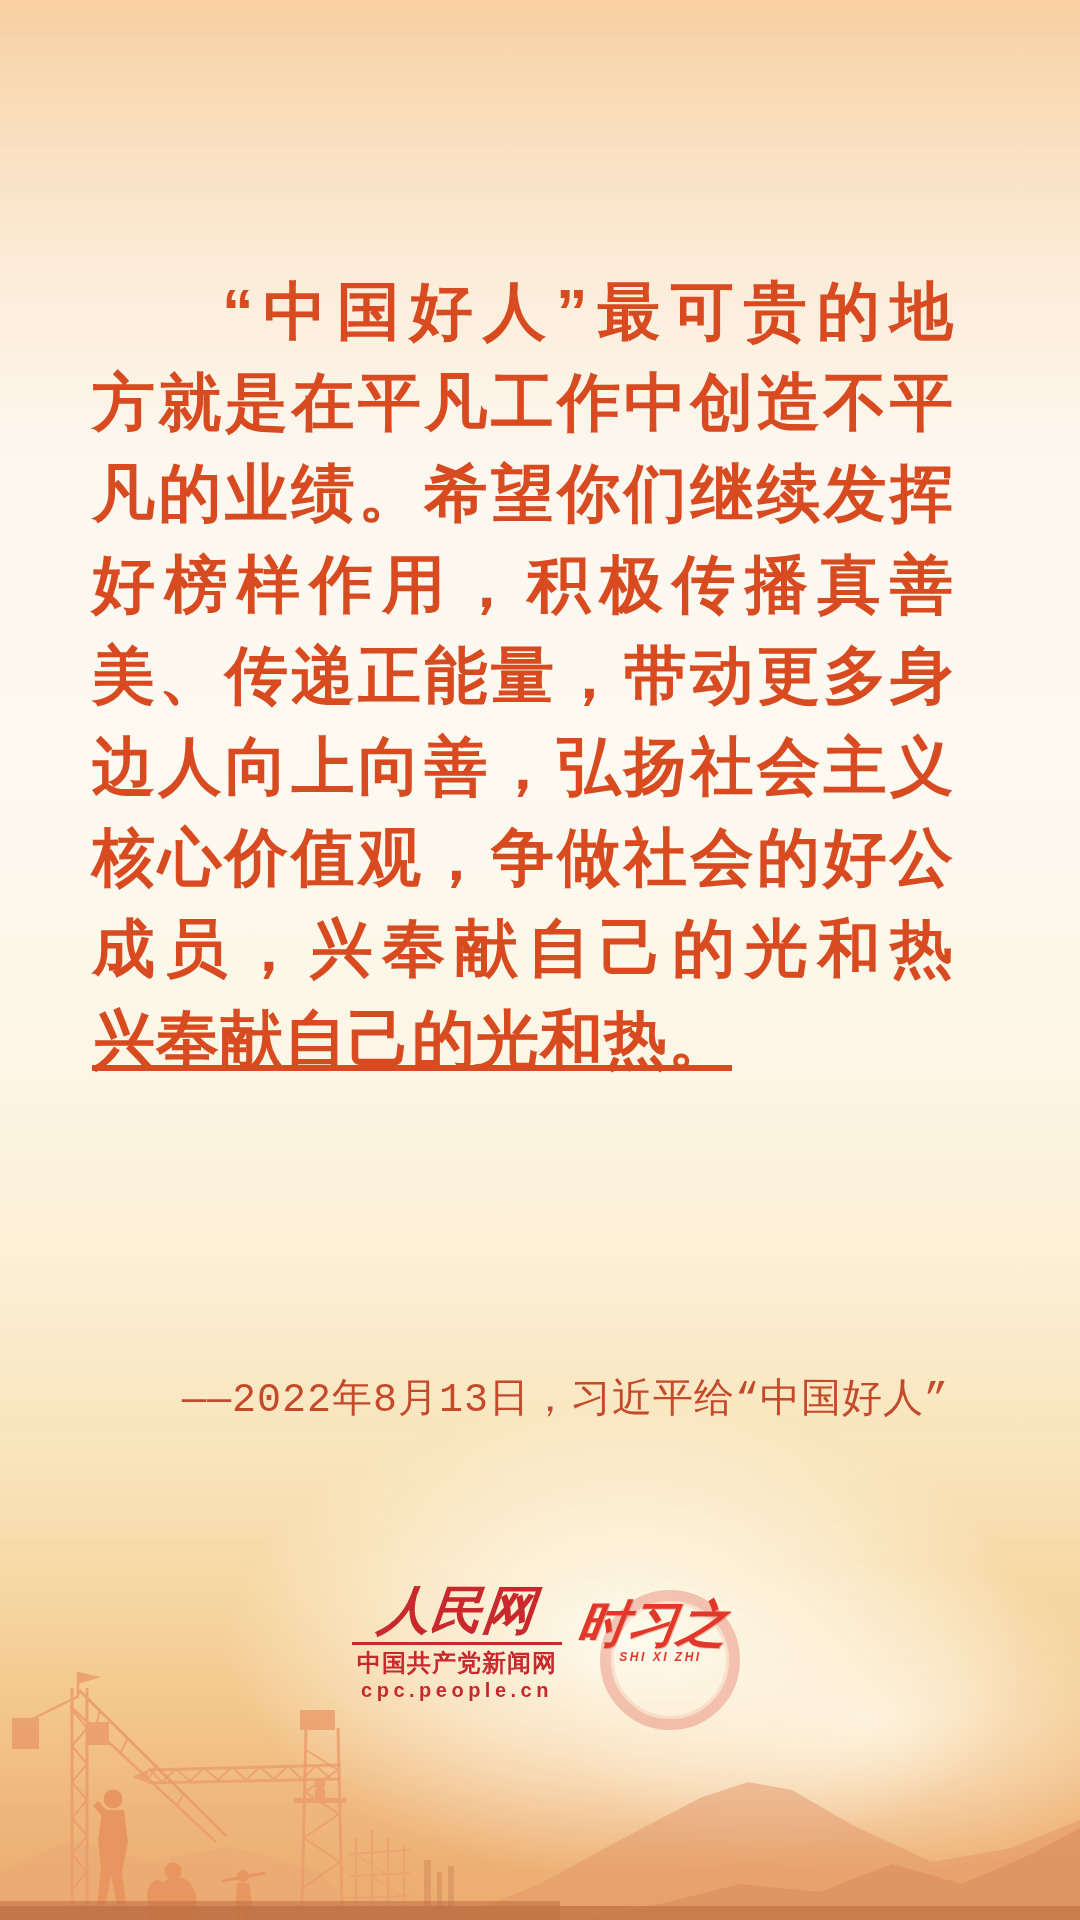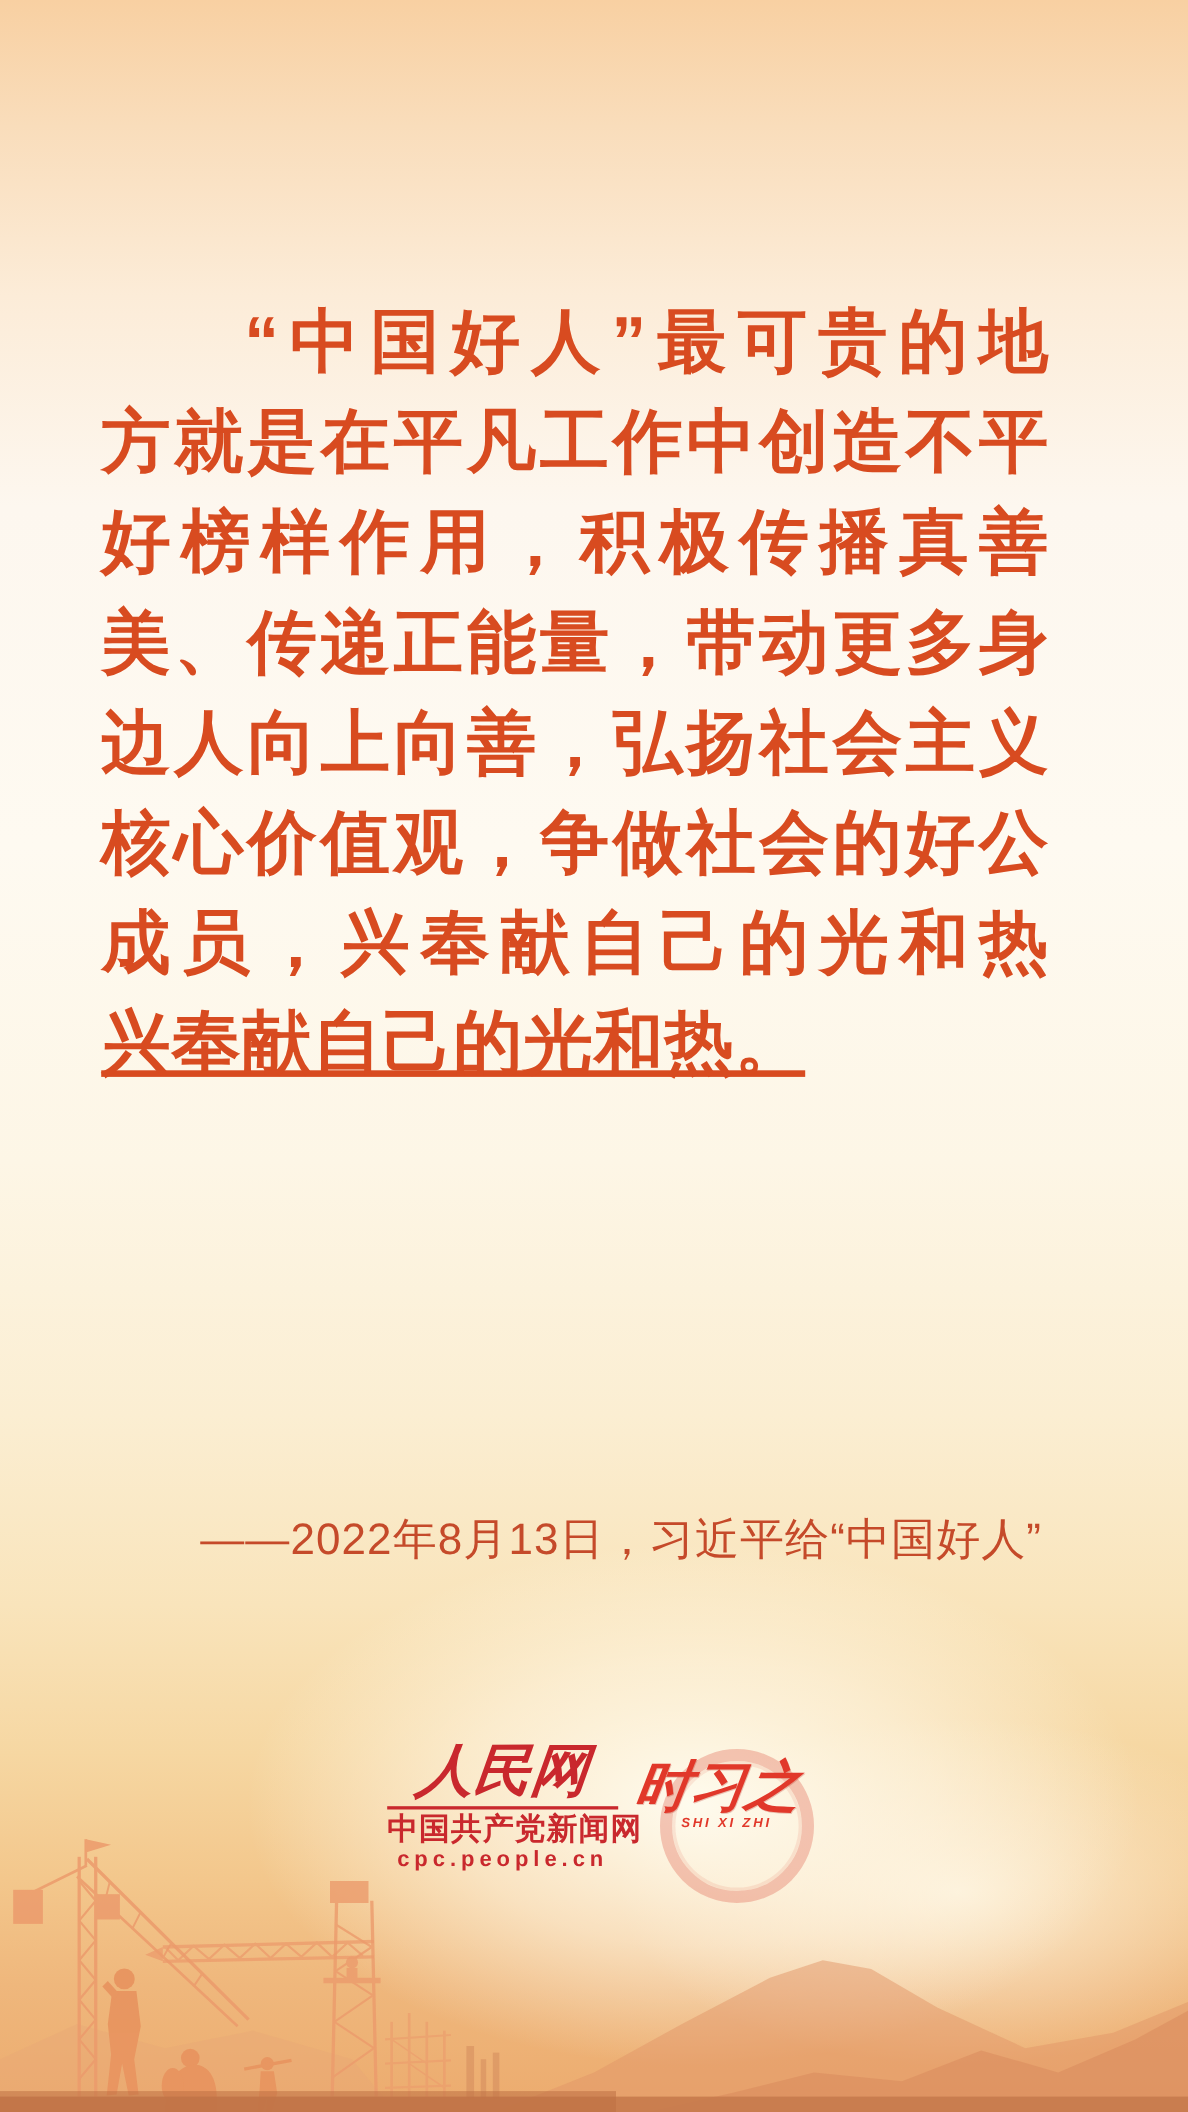--- a/index.html
+++ b/index.html
@@ -46,36 +46,37 @@
     text-align:justify;text-align-last:justify;
   }
   .quote-line.first{text-indent:130px;}
   .quote-line.last{text-align-last:left;text-decoration:underline;}
 
   
   .attribution{
     position:absolute;left:110px;top:1372px;width:860px;
     color:#c54a2a;font-size:40px;line-height:57px;font-weight:400;
     letter-spacing:1px;
+    font-family:Liberation Mono, monospace;
   }
   .attr-line1{text-indent:72px;white-space:nowrap;}
   .attr-line2{white-space:nowrap;}
 
   
   .logo-row{position:absolute;left:0;top:0;width:100%;height:0;}
   .pd-logo{
     position:absolute;left:352px;top:1580px;width:210px;
     color:#c9282d;text-align:center;z-index:6;
   }
   .pd-script{
     font-size:52px;font-weight:700;font-style:italic;
     transform:skewX(-6deg);line-height:60px;
   }
   .pd-rule{height:3px;background:#c9282d;margin:2px 0 3px 0;}
-  .pd-site{font-size:28px;font-weight:700;letter-spacing:1px;line-height:30px;white-space:nowrap;}
+  .pd-site{font-size:24px;font-weight:700;letter-spacing:1px;line-height:30px;white-space:nowrap;}
   .pd-domain{font-size:20px;font-weight:700;letter-spacing:4.5px;line-height:24px;white-space:nowrap;}
 
   .sxz-logo{position:absolute;left:578px;top:1596px;width:180px;z-index:6;}
   .sxz-ring{
     position:absolute;left:22px;top:-6px;width:118px;height:118px;
     border:11px solid rgba(226,114,95,0.38);border-radius:50%;
     box-shadow:inset 0 0 0 3px rgba(226,114,95,0.15);
     z-index:-1;
   }
   .sxz-name{
@@ -95,20 +96,21 @@
 <body>
 
 <div class="poster">
 
   <div class="glow glow-sky"></div>
   <div class="glow glow-logos"></div>
 
   <div class="quote">
     <div class="quote-line first">“中国好人”最可贵的地</div>
     <div class="quote-line">方就是在平凡工作中创造不平</div>
+    <div class="quote-line">凡的业绩。希望你们继续发挥</div>
     <div class="quote-line">好榜样作用，积极传播真善</div>
     <div class="quote-line">美、传递正能量，带动更多身</div>
     <div class="quote-line">边人向上向善，弘扬社会主义</div>
     <div class="quote-line">核心价值观，争做社会的好公</div>
     <div class="quote-line">成员，兴奉献自己的光和热</div>
     <div class="quote-line last">兴奉献自己的光和热。</div>
   </div>
 
   <div class="attribution">
     <div class="attr-line1">——2022年8月13日，习近平给“中国好人”</div>

